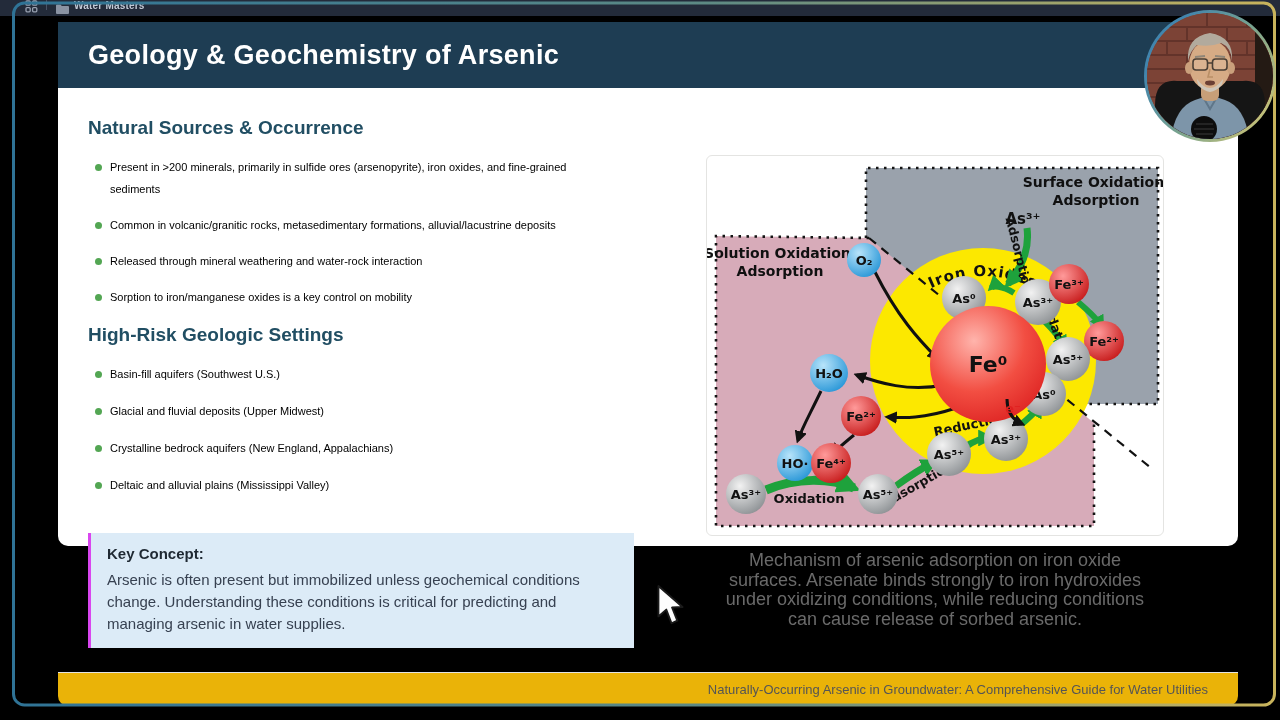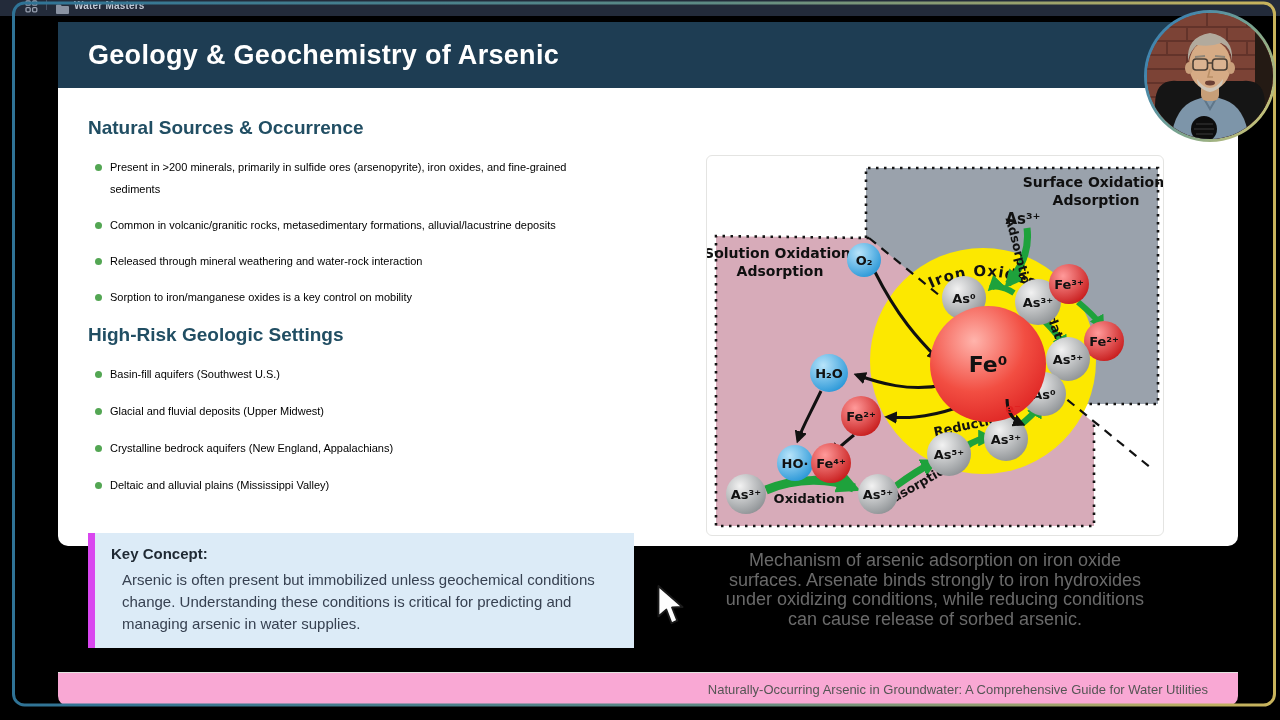--- a/index.html
+++ b/index.html
@@ -28,32 +28,32 @@
   .left-col { position:absolute; left:30px; top:95px; width:516px; }
   .sec-heading { color:#214e63; font-size:19px; font-weight:bold; margin-bottom:17px; }
   ul.bullets { list-style:none; margin-bottom:16px; }
   ul.bullets li { position:relative; padding-left:22px; font-size:11px; line-height:22px;
                   color:#000000; margin-bottom:14px; }
   ul.bullets.tight li { margin-bottom:15px; }
   ul.bullets li .dot { position:absolute; left:7px; top:8px; width:7px; height:7px;
                        border-radius:50%; background:#53a653; }
 
   .key-box { position:absolute; left:30px; top:511px; width:546px; height:115px;
-             background:#dcebf7; border-left:7px solid #d946ef; padding:10px 16px 0 16px; }
+             background:#dcebf7; border-left:3px solid #d946ef; padding:10px 16px 0 16px; }
   .key-label { font-size:15px; font-weight:bold; color:#1f2933; line-height:22px; margin-bottom:4px; }
-  .key-body { font-size:15px; color:#374151; line-height:22px;margin-left:11px; }
+  .key-body { font-size:15px; color:#374151; line-height:22px; }
 
   .figure-col { position:absolute; left:648px; top:133px; width:458px; }
   .figure-panel { width:458px; height:381px; background:#fff; border:1px solid #e4e4e2;
                   border-radius:6px; overflow:hidden; }
   .figure-caption { margin-top:15px; width:448px; margin-left:5px; text-align:center;
                     font-size:18px; line-height:19.5px; color:#6a6a6a; }
 
   .slide-footer { position:absolute; left:0; top:650px; width:1180px; height:34px;
-                  background:#f9a8d4; border-top:1px solid #e3e3e0;
+                  background:#eab308; border-top:1px solid #e3e3e0;
                   border-radius:0 0 10px 10px; }
   .footer-text { font-size:13px; color:#555; text-align:right; padding:9px 30px 0 0; }
 
   
   .webcam { position:absolute; left:1144px; top:10px; width:132px; height:132px;
             border-radius:50%; padding:3px; z-index:7;
             background:linear-gradient(125deg,#4285ad 20%,#7ba48d 55%,#c9c277 90%); }
   .webcam-inner { width:126px; height:126px; border-radius:50%; overflow:hidden; background:#7c4336; }
 
   

